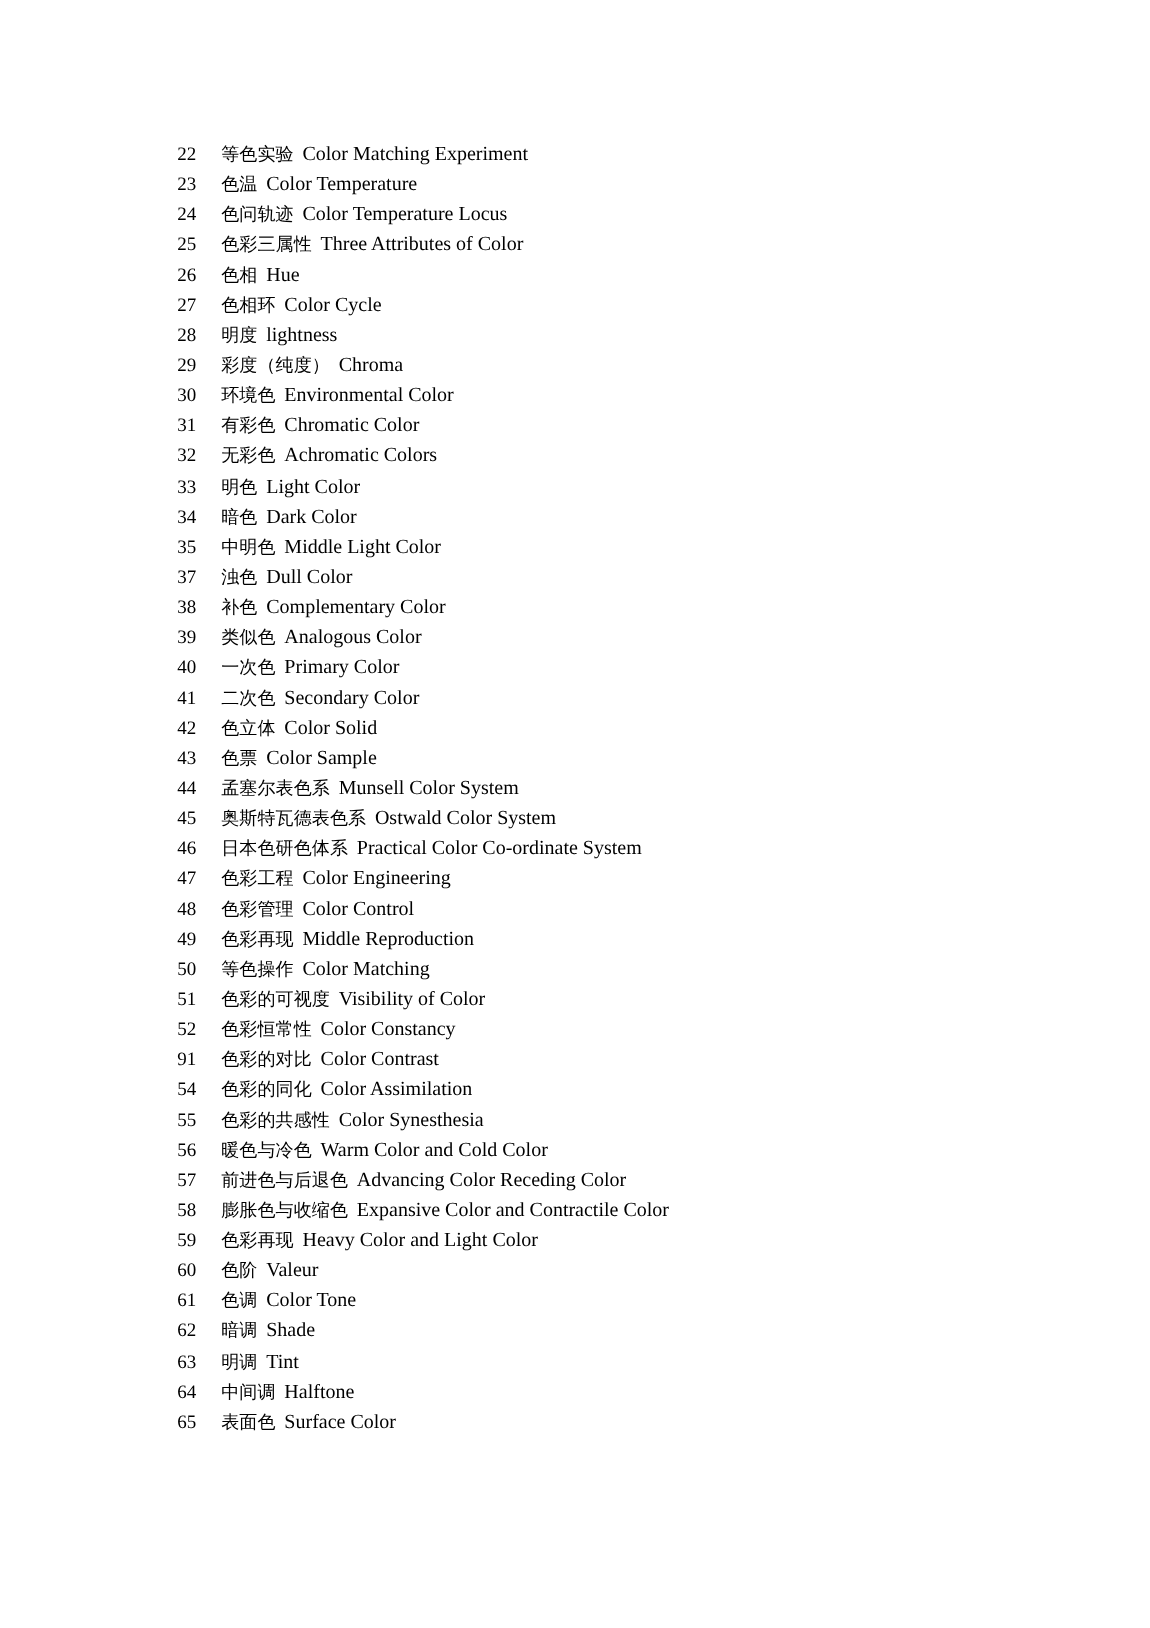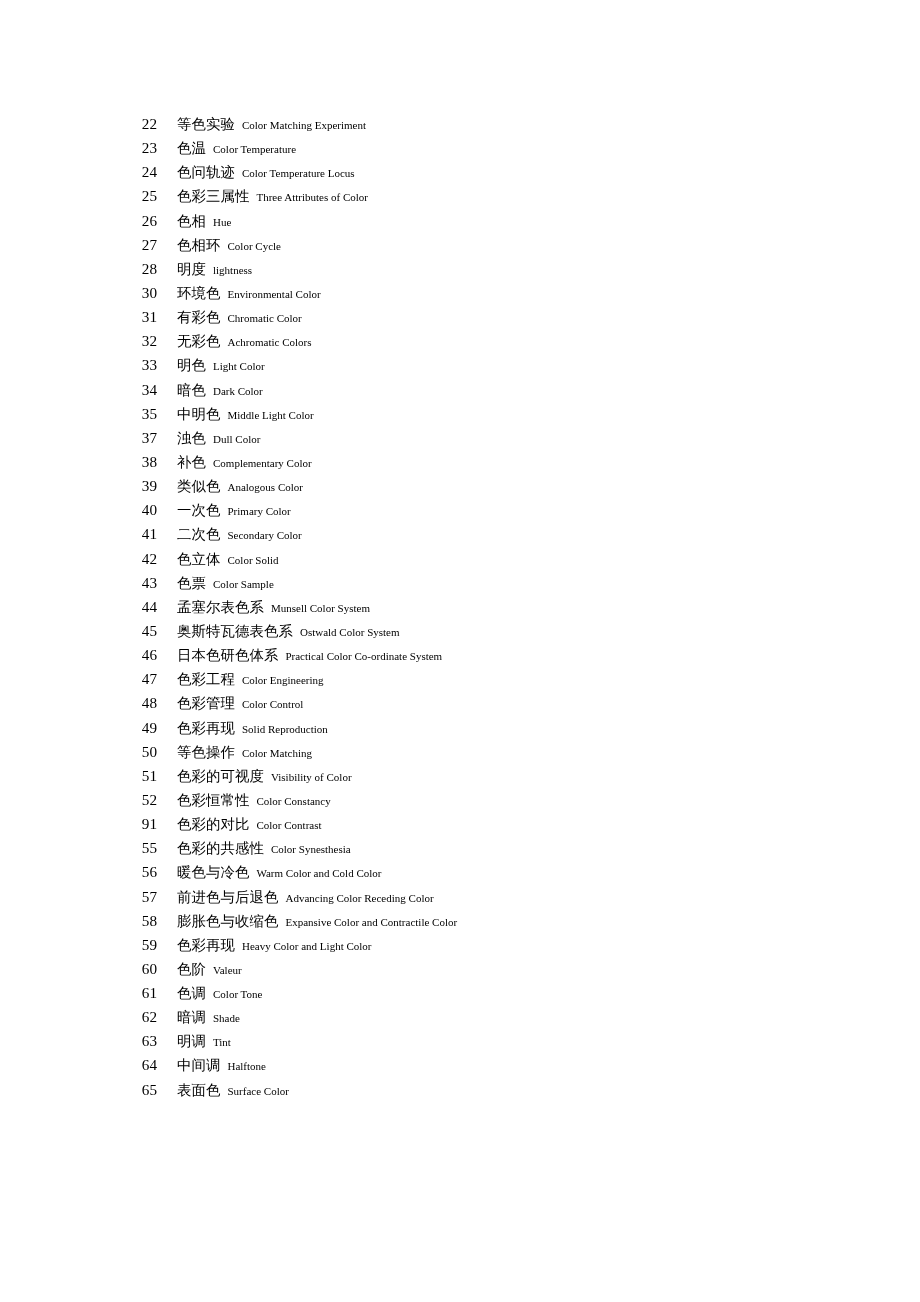--- a/index.html
+++ b/index.html
@@ -51,21 +51,21 @@
     font-family: "Liberation Serif", "DejaVu Serif", serif;
   }
   .entry-zh {
     font-family: "DejaVu Sans", "Liberation Sans", sans-serif;
     font-size: 14.4px;
     margin-left: 20px;
     letter-spacing: 0.1px;
   }
   .entry-en {
     font-family: "Liberation Serif", "DejaVu Serif", serif;
-    font-size: 11px;
+    font-size: 16px;
     margin-left: 7px;
   }
   .page-footer {
     position: absolute;
     left: 0;
     bottom: 0;
     width: 920px;
     height: 110px;
   }
 </style>
@@ -78,43 +78,45 @@
 
   <div class="glossary">
     <ul class="glossary-list">
         <li class="entry"><span class="entry-num">22</span><span class="entry-zh">等色实验</span><span class="entry-en">Color Matching Experiment</span></li>
         <li class="entry"><span class="entry-num">23</span><span class="entry-zh">色温</span><span class="entry-en">Color Temperature</span></li>
         <li class="entry"><span class="entry-num">24</span><span class="entry-zh">色问轨迹</span><span class="entry-en">Color Temperature Locus</span></li>
         <li class="entry"><span class="entry-num">25</span><span class="entry-zh">色彩三属性</span><span class="entry-en">Three Attributes of Color</span></li>
         <li class="entry"><span class="entry-num">26</span><span class="entry-zh">色相</span><span class="entry-en">Hue</span></li>
         <li class="entry"><span class="entry-num">27</span><span class="entry-zh">色相环</span><span class="entry-en">Color Cycle</span></li>
         <li class="entry"><span class="entry-num">28</span><span class="entry-zh">明度</span><span class="entry-en">lightness</span></li>
+        <li class="entry"><span class="entry-num">29</span><span class="entry-zh">彩度（纯度）</span><span class="entry-en">Chroma</span></li>
         <li class="entry"><span class="entry-num">30</span><span class="entry-zh">环境色</span><span class="entry-en">Environmental Color</span></li>
         <li class="entry"><span class="entry-num">31</span><span class="entry-zh">有彩色</span><span class="entry-en">Chromatic Color</span></li>
         <li class="entry"><span class="entry-num">32</span><span class="entry-zh">无彩色</span><span class="entry-en">Achromatic Colors</span></li>
         <li class="entry"><span class="entry-num">33</span><span class="entry-zh">明色</span><span class="entry-en">Light Color</span></li>
         <li class="entry"><span class="entry-num">34</span><span class="entry-zh">暗色</span><span class="entry-en">Dark Color</span></li>
         <li class="entry"><span class="entry-num">35</span><span class="entry-zh">中明色</span><span class="entry-en">Middle Light Color</span></li>
         <li class="entry"><span class="entry-num">37</span><span class="entry-zh">浊色</span><span class="entry-en">Dull Color</span></li>
         <li class="entry"><span class="entry-num">38</span><span class="entry-zh">补色</span><span class="entry-en">Complementary Color</span></li>
         <li class="entry"><span class="entry-num">39</span><span class="entry-zh">类似色</span><span class="entry-en">Analogous Color</span></li>
         <li class="entry"><span class="entry-num">40</span><span class="entry-zh">一次色</span><span class="entry-en">Primary Color</span></li>
         <li class="entry"><span class="entry-num">41</span><span class="entry-zh">二次色</span><span class="entry-en">Secondary Color</span></li>
         <li class="entry"><span class="entry-num">42</span><span class="entry-zh">色立体</span><span class="entry-en">Color Solid</span></li>
         <li class="entry"><span class="entry-num">43</span><span class="entry-zh">色票</span><span class="entry-en">Color Sample</span></li>
         <li class="entry"><span class="entry-num">44</span><span class="entry-zh">孟塞尔表色系</span><span class="entry-en">Munsell Color System</span></li>
         <li class="entry"><span class="entry-num">45</span><span class="entry-zh">奥斯特瓦德表色系</span><span class="entry-en">Ostwald Color System</span></li>
         <li class="entry"><span class="entry-num">46</span><span class="entry-zh">日本色研色体系</span><span class="entry-en">Practical Color Co-ordinate System</span></li>
         <li class="entry"><span class="entry-num">47</span><span class="entry-zh">色彩工程</span><span class="entry-en">Color Engineering</span></li>
         <li class="entry"><span class="entry-num">48</span><span class="entry-zh">色彩管理</span><span class="entry-en">Color Control</span></li>
-        <li class="entry"><span class="entry-num">49</span><span class="entry-zh">色彩再现</span><span class="entry-en">Solid Reproduction</span></li>
+        <li class="entry"><span class="entry-num">49</span><span class="entry-zh">色彩再现</span><span class="entry-en">Middle Reproduction</span></li>
         <li class="entry"><span class="entry-num">50</span><span class="entry-zh">等色操作</span><span class="entry-en">Color Matching</span></li>
         <li class="entry"><span class="entry-num">51</span><span class="entry-zh">色彩的可视度</span><span class="entry-en">Visibility of Color</span></li>
         <li class="entry"><span class="entry-num">52</span><span class="entry-zh">色彩恒常性</span><span class="entry-en">Color Constancy</span></li>
         <li class="entry"><span class="entry-num">91</span><span class="entry-zh">色彩的对比</span><span class="entry-en">Color Contrast</span></li>
+        <li class="entry"><span class="entry-num">54</span><span class="entry-zh">色彩的同化</span><span class="entry-en">Color Assimilation</span></li>
         <li class="entry"><span class="entry-num">55</span><span class="entry-zh">色彩的共感性</span><span class="entry-en">Color Synesthesia</span></li>
         <li class="entry"><span class="entry-num">56</span><span class="entry-zh">暖色与冷色</span><span class="entry-en">Warm Color and Cold Color</span></li>
         <li class="entry"><span class="entry-num">57</span><span class="entry-zh">前进色与后退色</span><span class="entry-en">Advancing Color Receding Color</span></li>
         <li class="entry"><span class="entry-num">58</span><span class="entry-zh">膨胀色与收缩色</span><span class="entry-en">Expansive Color and Contractile Color</span></li>
         <li class="entry"><span class="entry-num">59</span><span class="entry-zh">色彩再现</span><span class="entry-en">Heavy Color and Light Color</span></li>
         <li class="entry"><span class="entry-num">60</span><span class="entry-zh">色阶</span><span class="entry-en">Valeur</span></li>
         <li class="entry"><span class="entry-num">61</span><span class="entry-zh">色调</span><span class="entry-en">Color Tone</span></li>
         <li class="entry"><span class="entry-num">62</span><span class="entry-zh">暗调</span><span class="entry-en">Shade</span></li>
         <li class="entry"><span class="entry-num">63</span><span class="entry-zh">明调</span><span class="entry-en">Tint</span></li>
         <li class="entry"><span class="entry-num">64</span><span class="entry-zh">中间调</span><span class="entry-en">Halftone</span></li>

